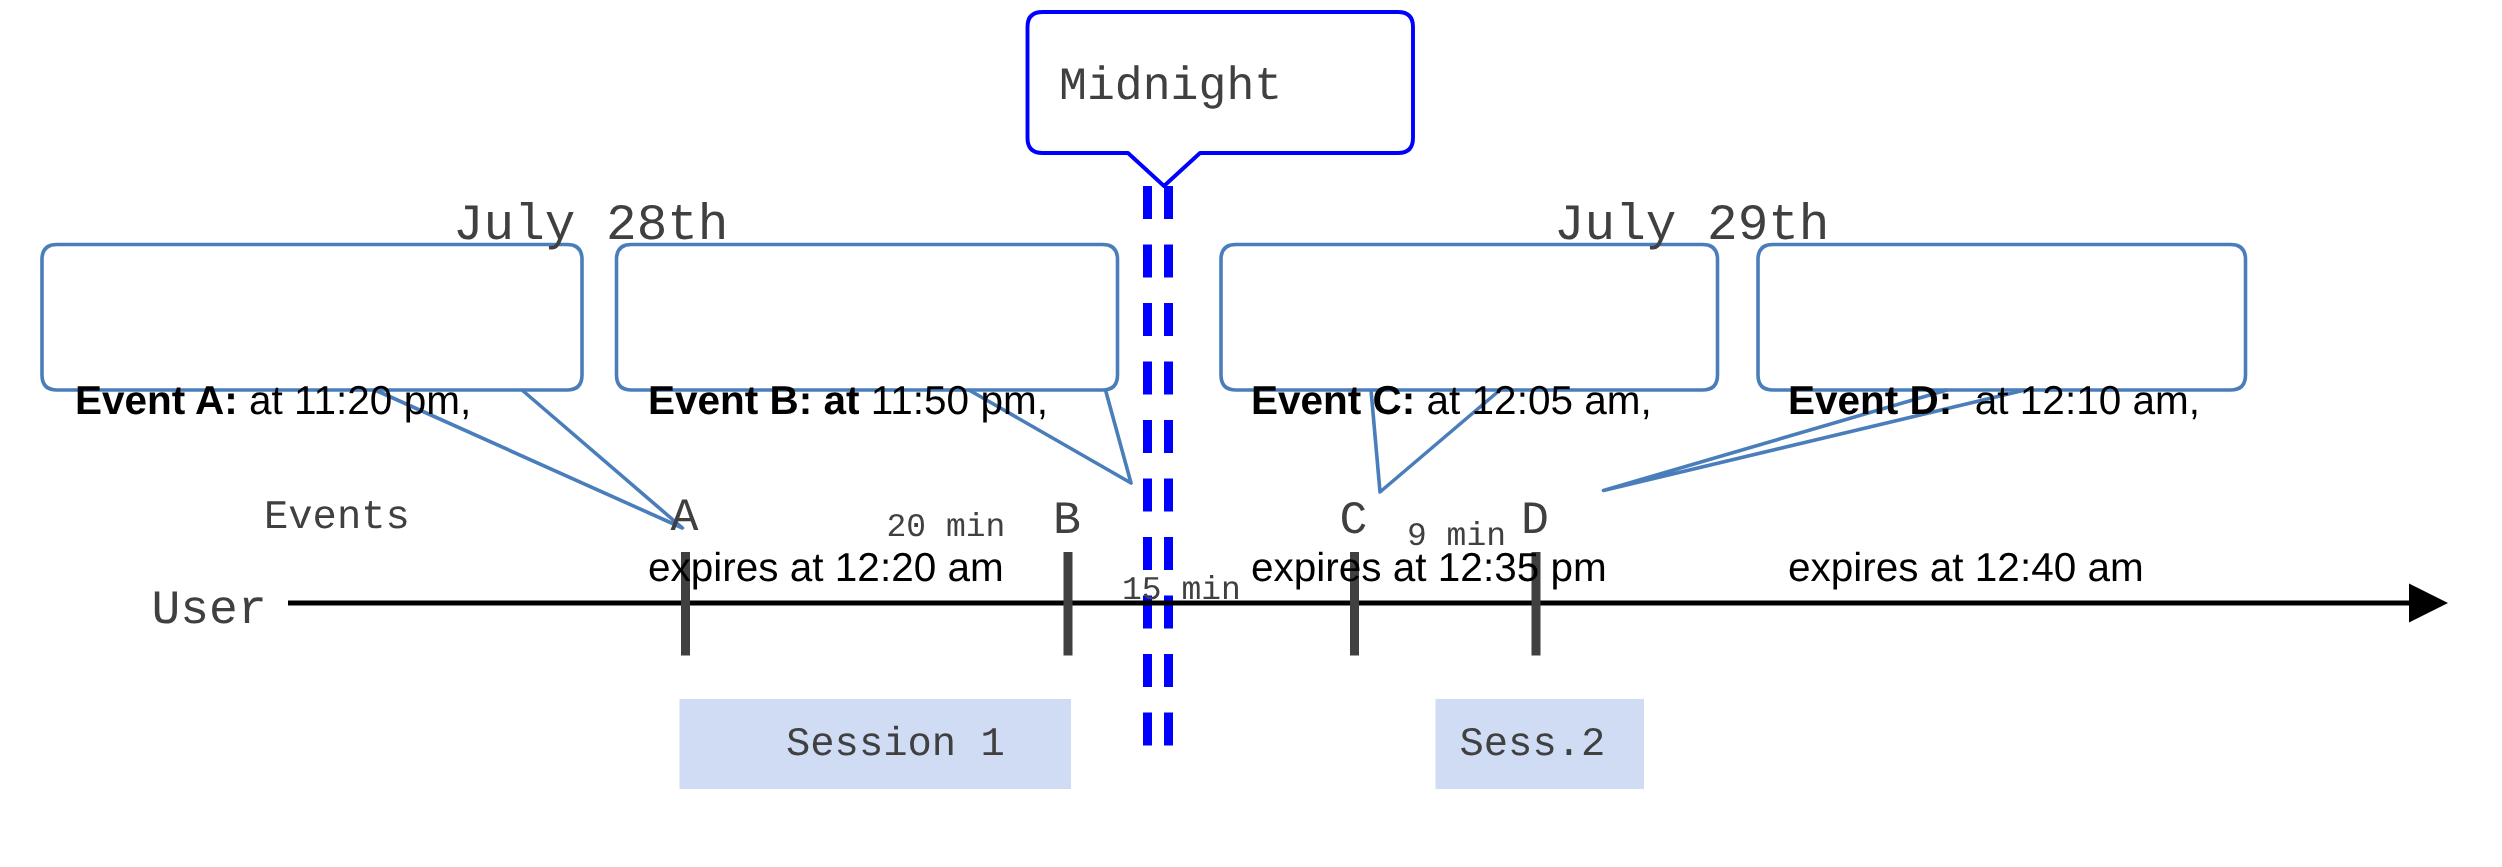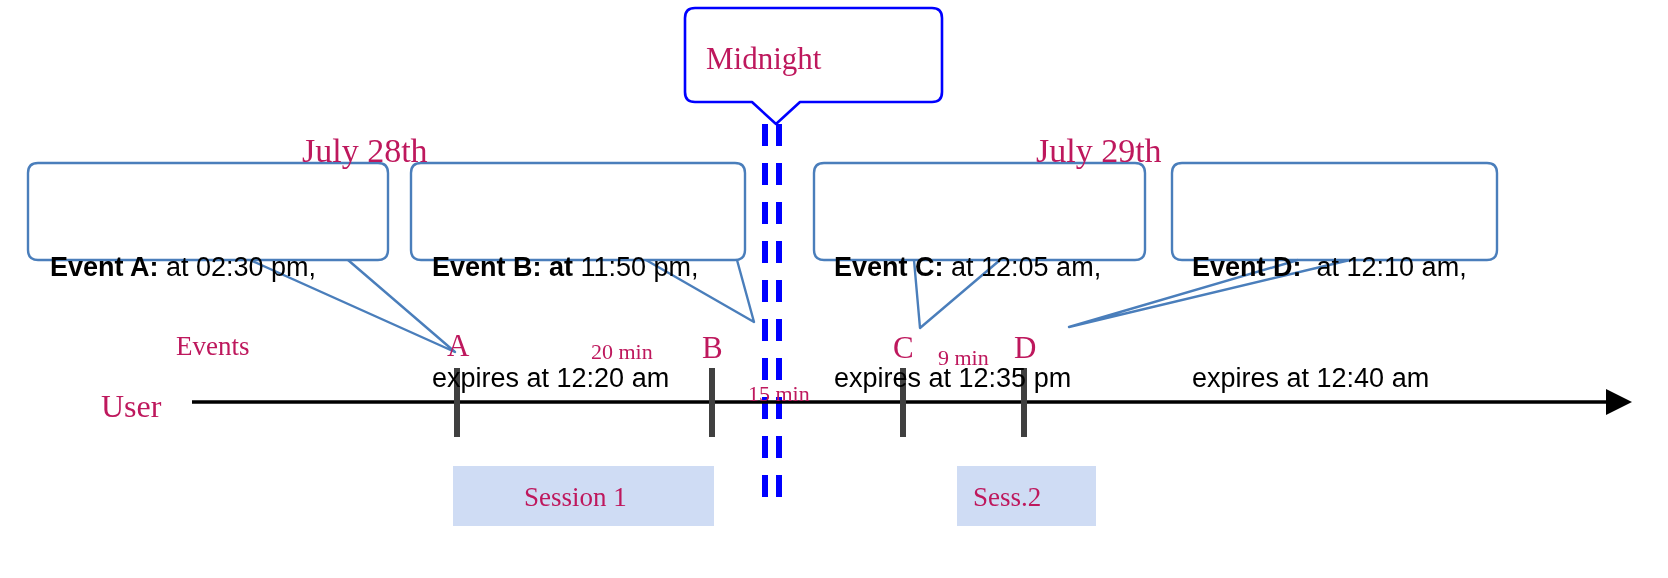--- a/index.html
+++ b/index.html
@@ -31,22 +31,22 @@
     line-height: 37px;
     color: #000000;
     white-space: pre;
     pointer-events: none;
   }
   .callout-text b {
     font-weight: bold;
   }
   .plain-label {
     position: absolute;
-    font-family: Liberation Serif, serif;
-    color: #be185d;
+    font-family: Liberation Mono, monospace;
+    color: #404040;
     white-space: pre;
   }
   .date-label {
     font-size: 34px;
     margin-top: 33px;
   }
   .midnight-label {
     font-size: 31px;
   }
   .axis-label {
@@ -110,21 +110,21 @@
     <rect x="453" y="466" width="261" height="60" fill="#cfdcf4"></rect>
     <rect x="957" y="466" width="139" height="60" fill="#cfdcf4"></rect>
   </svg>
 
   <div class="plain-label midnight-label" style="left:706px; top:41px;">Midnight</div>
 
   <div class="plain-label date-label" style="left:302px; top:99px;">July 28th</div>
   <div class="plain-label date-label" style="left:1036px; top:99px;">July 29th</div>
 
   <div class="callout-text" style="left:50px; top:175px;">
-    <div><b>Event A:</b><span> at 02:30 pm,</span></div>
+    <div><b>Event A:</b><span> at 11:20 pm,</span></div>
   </div>
 
   <div class="callout-text" style="left:432px; top:175px;">
     <div><b>Event B: at</b><span> 11:50 pm,</span></div>
     <div>expires at 12:20 am</div>
   </div>
 
   <div class="callout-text" style="left:834px; top:175px;">
     <div><b>Event C:</b><span> at 12:05 am,</span></div>
     <div>expires at 12:35 pm</div>

